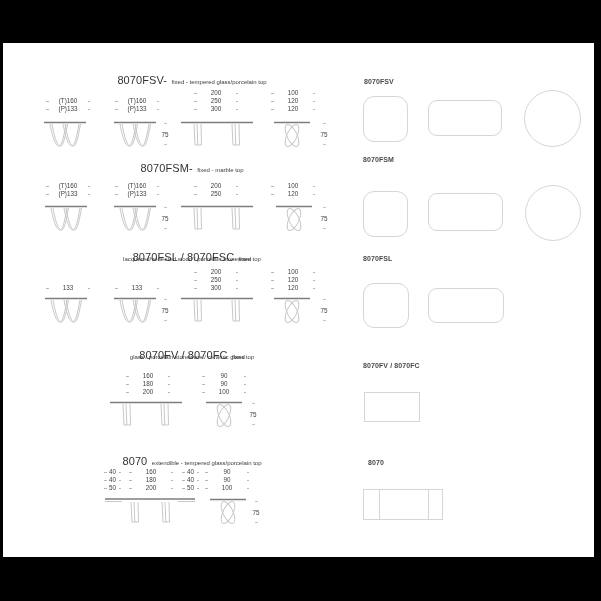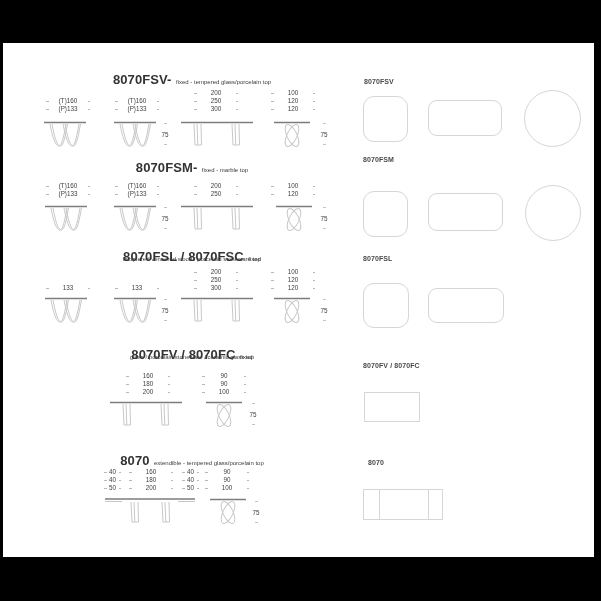--- a/index.html
+++ b/index.html
@@ -1,21 +1,21 @@
 <!DOCTYPE html>
 <html><head>
 <meta charset="utf-8">
 <style>
   html,body{margin:0;padding:0;background:#000;}
   #stage{position:relative;width:601px;height:601px;background:#000;overflow:hidden;
          font-family:"Liberation Sans", sans-serif;color:#3f3f3f;}
   #panel{position:absolute;left:3px;top:43px;width:591px;height:514px;background:#fff;}
   
   .hdr{position:absolute;left:32px;width:320px;text-align:center;white-space:nowrap;color:#333;}
-  .hdr .model{font-size:13px;font-weight:bold;letter-spacing:.1px;}
+  .hdr .model{font-size:11px;font-weight:normal;letter-spacing:.1px;}
   .hdr .desc{font-size:6px;color:#3c3c3c;}
   .hdr2{position:absolute;left:32px;width:320px;text-align:center;font-size:6px;color:#3c3c3c;white-space:nowrap;}
   
   .dimcol{position:absolute;width:44px;text-align:center;font-size:6.3px;color:#3f3f3f;}
   .dimcol.narrow{width:17px;}
   .dr{position:relative;height:8px;line-height:8px;white-space:nowrap;}
   .dr::before{content:"";position:absolute;left:0;top:4px;width:2.5px;height:1px;background:#b7b7b7;}
   .dr::after{content:"";position:absolute;right:0;top:4px;width:2.5px;height:1px;background:#b7b7b7;}
   
   .hgt{position:absolute;width:14px;height:20px;display:flex;align-items:center;justify-content:center;

